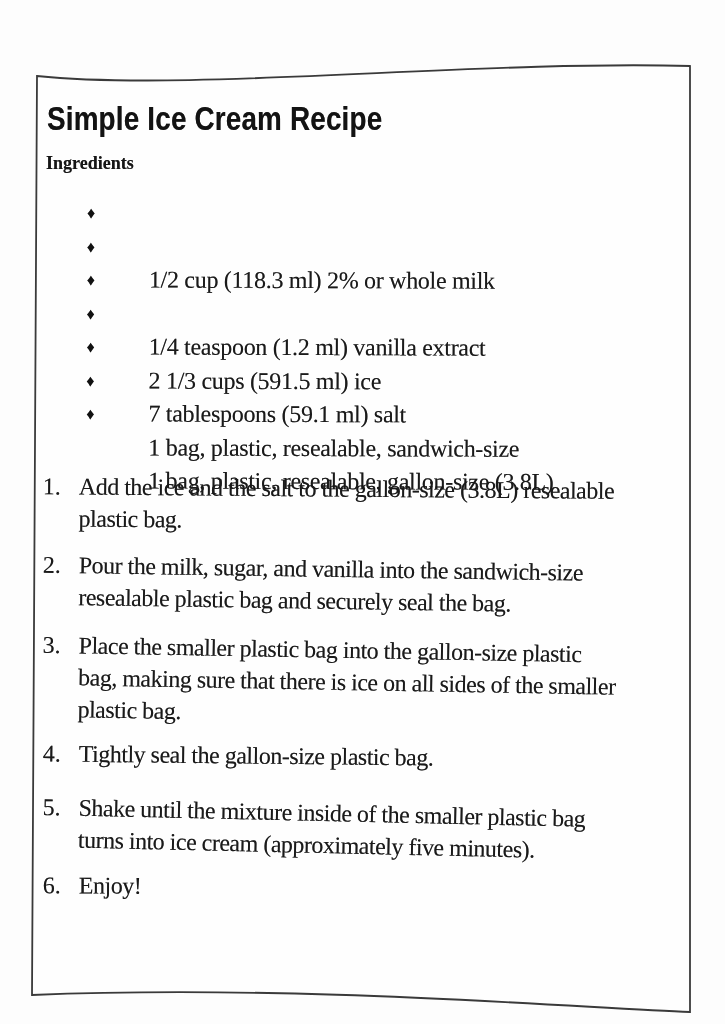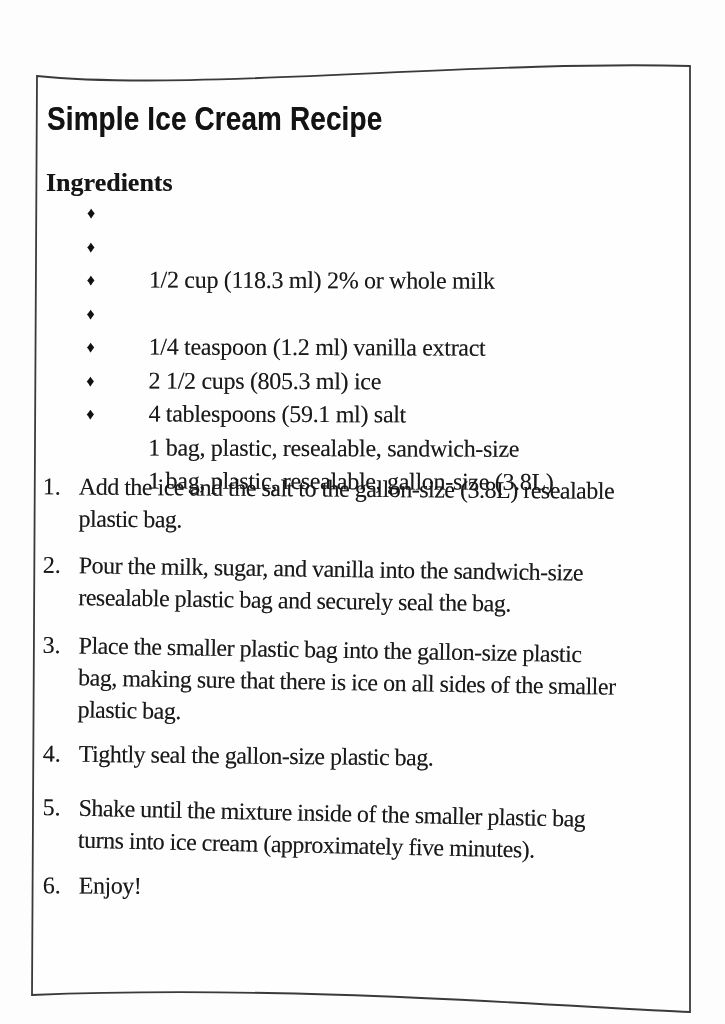--- a/index.html
+++ b/index.html
@@ -30,26 +30,25 @@
     white-space: pre;
     letter-spacing: 0.2px;
     text-shadow: 0 0 0.6px rgba(0,0,0,0.55);
   }
 
   .ingredients-heading {
     position: absolute;
     left: 46px;
     top: 153px;
     font-weight: bold;
-    font-size: 26px;
+    font-size: 18px;
     line-height: 1.2;
     color: #161616;
     white-space: pre;
     text-shadow: 0 0 0.5px rgba(0,0,0,0.5);
-    margin-top: 14px;
   }
 
   .ingredient-list {
     position: absolute;
     left: 0;
     top: 196px;
     width: 660px;
     margin: 0;
     padding: 0;
     list-style: none;
@@ -132,25 +131,25 @@
     </li>
     <li class="ingredient-item">
       <span class="diamond-bullet">♦</span>
     </li>
     <li class="ingredient-item">
       <span class="diamond-bullet">♦</span>
       <span>1/4 teaspoon (1.2 ml) vanilla extract</span>
     </li>
     <li class="ingredient-item">
       <span class="diamond-bullet">♦</span>
-      <span>2 1/2 cups (805.3 ml) ice</span>
+      <span>2 1/3 cups (591.5 ml) ice</span>
     </li>
     <li class="ingredient-item">
       <span class="diamond-bullet">♦</span>
-      <span>4 tablespoons (59.1 ml) salt</span>
+      <span>7 tablespoons (59.1 ml) salt</span>
     </li>
     <li class="ingredient-item">
       <span class="diamond-bullet">♦</span>
       <span>1 bag, plastic, resealable, sandwich-size</span>
     </li>
     <li class="ingredient-item">
       <span class="diamond-bullet">♦</span>
       <span>1 bag, plastic, resealable, gallon-size (3.8L)</span>
     </li>
   </ul>

